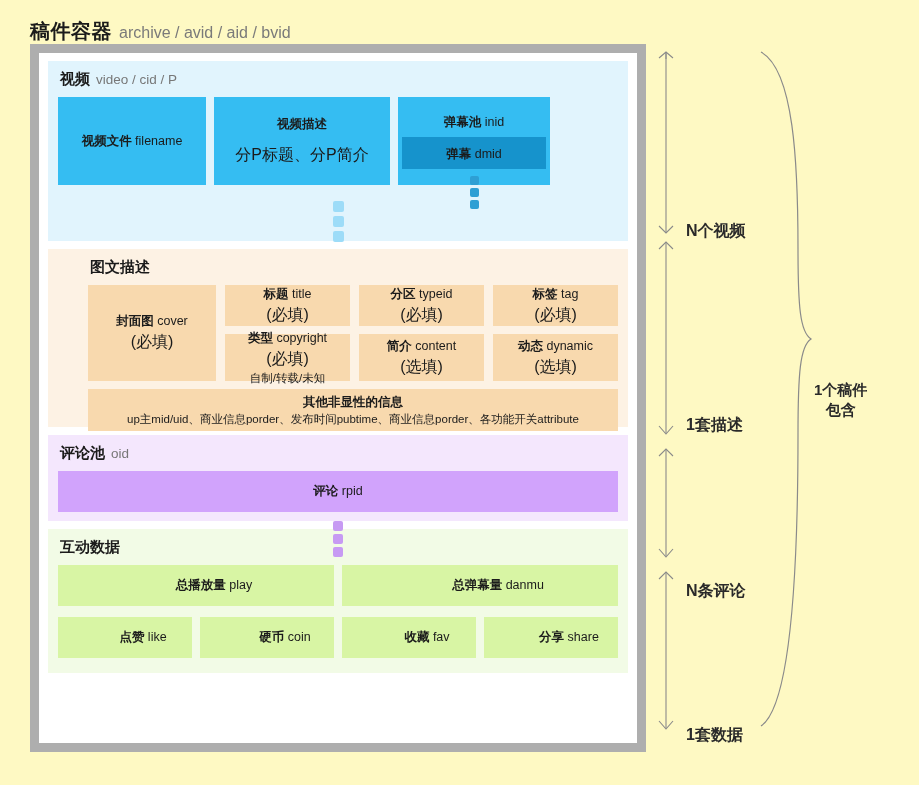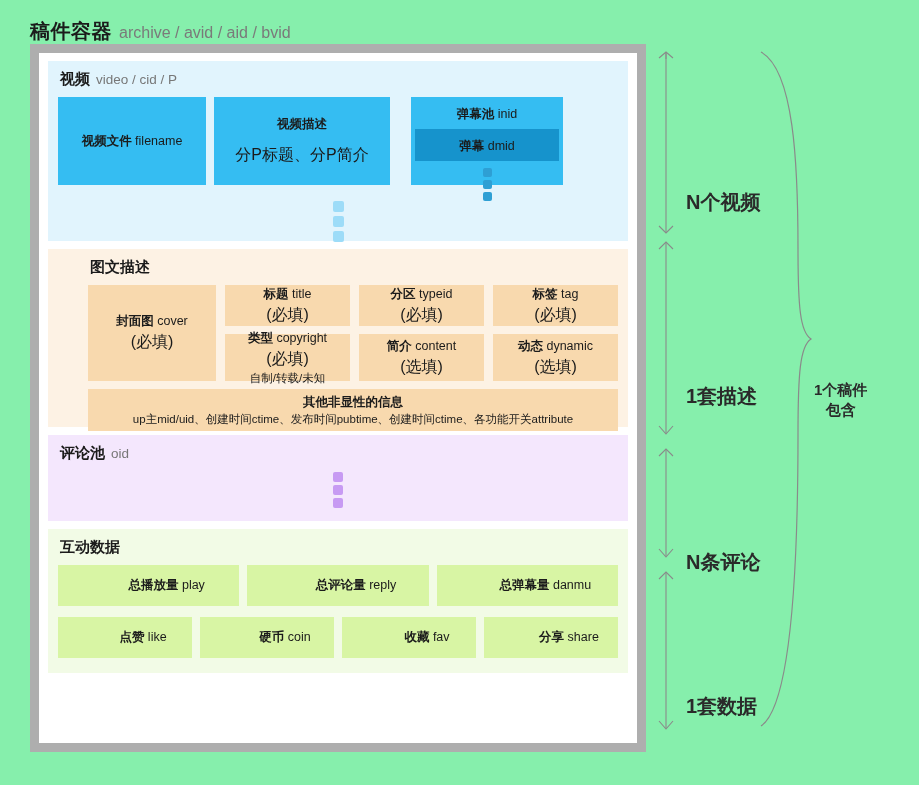--- a/index.html
+++ b/index.html
@@ -5,21 +5,21 @@
   html, body {
     margin: 0;
     padding: 0;
     background: #f7f7f7;
     font-family: "Liberation Sans", "DejaVu Sans", sans-serif;
   }
   #page {
     position: relative;
     width: 919px;
     height: 785px;
-    background: #86efac;
+    background: #fef9c3;
     overflow: hidden;
   }
 
   
   #title-row {
     position: absolute;
     left: 30px;
     top: 18px;
     display: flex;
     align-items: baseline;
@@ -114,21 +114,21 @@
     white-space: nowrap;
   }
 
   
   #sec-video { background: #e1f4fd; height: 180px; }
   #video-row { height: 88px; }
   .blue-cell { background: #35bdf2; }
   #cell-index    { width: 84px; }
   #cell-filename { width: 148px; }
   #cell-desc     { width: 176px; }
-  #cell-danmupool{ width: 152px; justify-content: flex-start; padding-top: 8px; margin-left: 13px; }
+  #cell-danmupool{ width: 152px; justify-content: flex-start; padding-top: 16px; }
   .danmu-inner {
     margin-top: 6px;
     width: 100%;
     background: #1693cc;
     padding: 4px 0 5px 0;
     text-align: center;
   }
   .dots {
     display: flex;
     flex-direction: column;
@@ -193,24 +193,25 @@
   
   #annotations {
     position: absolute;
     left: 646px;
     top: 44px;
     width: 273px;
     height: 708px;
   }
   .arrow-label {
     position: absolute;
-    font-size: 20px;
+    font-size: 16px;
     font-weight: bold;
     color: #2a2a2a;
     white-space: nowrap;
+    margin-top: 32px;
   }
   #brace-label {
     position: absolute;
     left: 168px;
     top: 336px;
     font-size: 15px;
     font-weight: bold;
     color: #2a2a2a;
     text-align: center;
     line-height: 1.35;
@@ -340,51 +341,51 @@
                   <span class="en">dynamic</span>
                 </div>
                 <div class="sub">(选填)</div>
               </div>
             </div>
           </div>
         </div>
 
         <div class="cell orange-cell" id="cell-other">
           <div class="lbl" style="font-weight:bold;">其他非显性的信息</div>
-          <div class="sub-small">up主mid/uid、创建时间ctime、发布时间pubtime、创建时间ctime、各功能开关attribute</div>
+          <div class="sub-small">up主mid/uid、商业信息porder、发布时间pubtime、商业信息porder、各功能开关attribute</div>
         </div>
       </div>
 
       <div class="section" id="sec-comment">
         <div class="section-head">
           <span class="sec-cn">评论池</span>
           <span class="sec-en">oid</span>
         </div>
+        <div class="cell" id="cell-reply">
+          <div class="lbl">
+            <b>评论</b>
+            <span class="en">rpid</span>
+          </div>
+        </div>
         <div id="comment-dots">
           <div class="dot"></div>
           <div class="dot"></div>
           <div class="dot"></div>
         </div>
       </div>
 
       <div class="section" id="sec-inter">
         <div class="section-head">
           <span class="sec-cn">互动数据</span>
         </div>
         <div class="row" id="green-row1">
           <div class="cell green-cell">
             <div class="lbl">
               <b>总播放量</b>
               <span class="en">play</span>
-            </div>
-          </div>
-          <div class="cell green-cell">
-            <div class="lbl">
-              <b>总评论量</b>
-              <span class="en">reply</span>
             </div>
           </div>
           <div class="cell green-cell">
             <div class="lbl">
               <b>总弹幕量</b>
               <span class="en">danmu</span>
             </div>
           </div>
         </div>
         <div class="row" id="green-row2">

